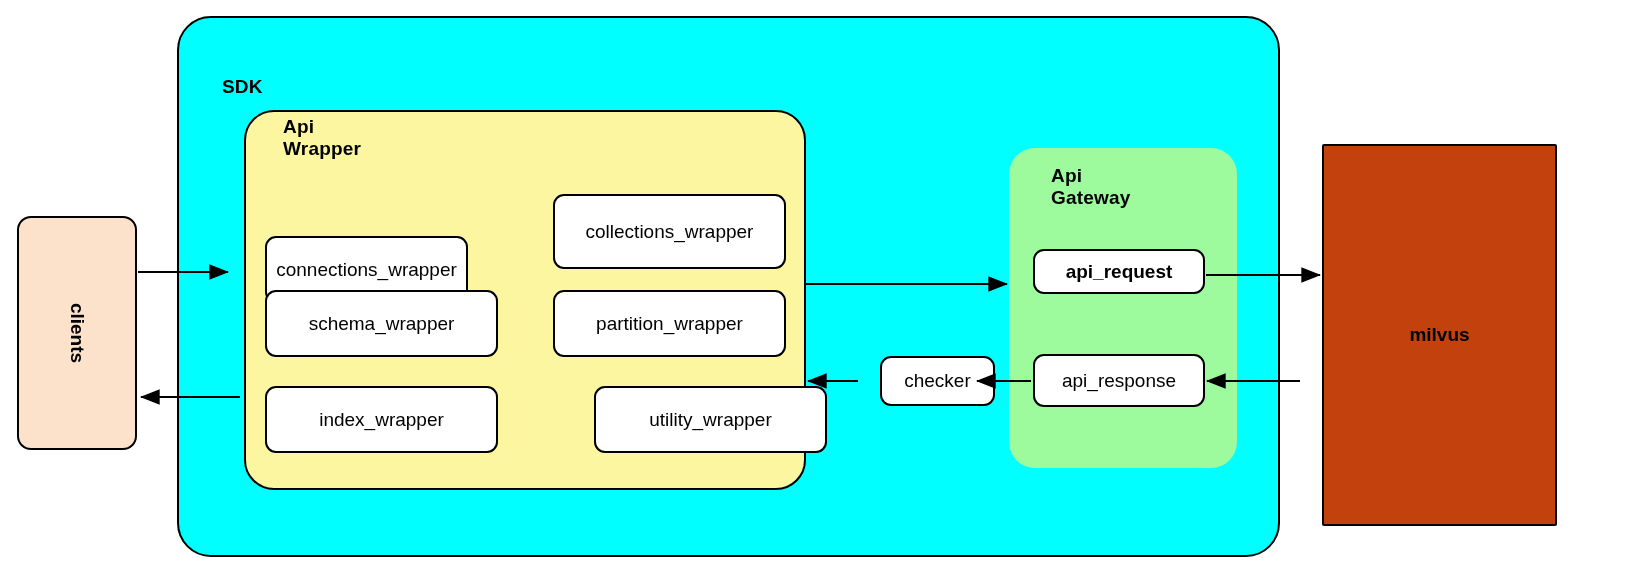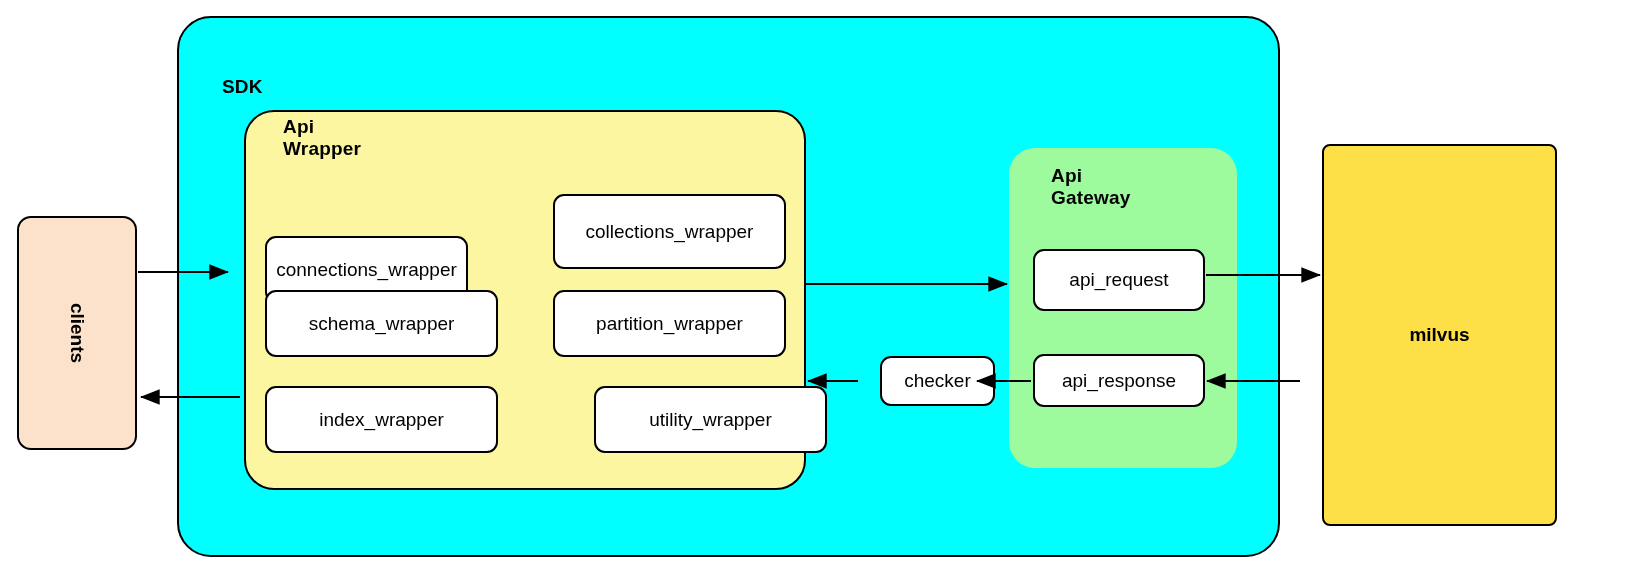--- a/index.html
+++ b/index.html
@@ -99,36 +99,36 @@
     white-space: nowrap;
     font-weight: bold;
     font-size: 19px;
   }
 
   #milvus-box {
     left: 1322px;
     top: 144px;
     width: 235px;
     height: 382px;
-    background: #fde047;
-    border-radius: 8px;
+    background: #c2410c;
+    border-radius: 2px;
     font-weight: bold;
     font-size: 19px;
   }
 
   
   #connections-wrapper { left: 265px;  top: 194px; width: 203px; height: 67px; margin-top: 42px; }
   #collections-wrapper { left: 553px;  top: 194px; width: 233px; height: 75px; }
   #schema-wrapper      { left: 265px;  top: 290px; width: 233px; height: 67px; }
   #partition-wrapper   { left: 553px;  top: 290px; width: 233px; height: 67px; }
   #index-wrapper       { left: 265px;  top: 386px; width: 233px; height: 67px; }
   #utility-wrapper     { left: 553px;  top: 386px; width: 233px; height: 67px; margin-left: 41px; }
 
   
-  #api-request-box  { left: 1033px; top: 249px; width: 172px; height: 62px; }
+  #api-request-box  { left: 1033px; top: 249px; width: 172px; height: 45px; font-weight: bold; }
   #api-response-box { left: 1033px; top: 354px; width: 172px; height: 53px; }
 
   
   #checker-box { left: 880px; top: 356px; width: 115px; height: 50px; }
 
   
   .arrow-svg {
     position: absolute;
     left: 0;
     top: 0;

